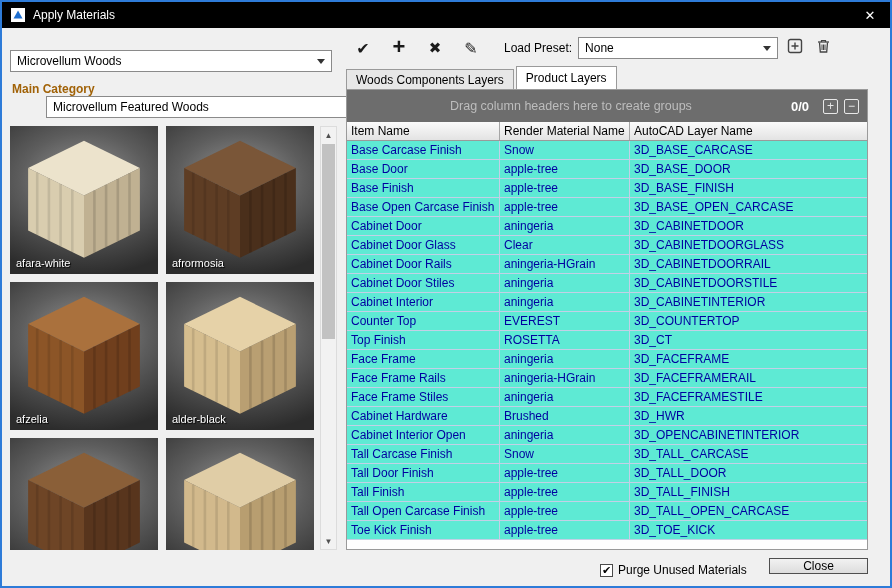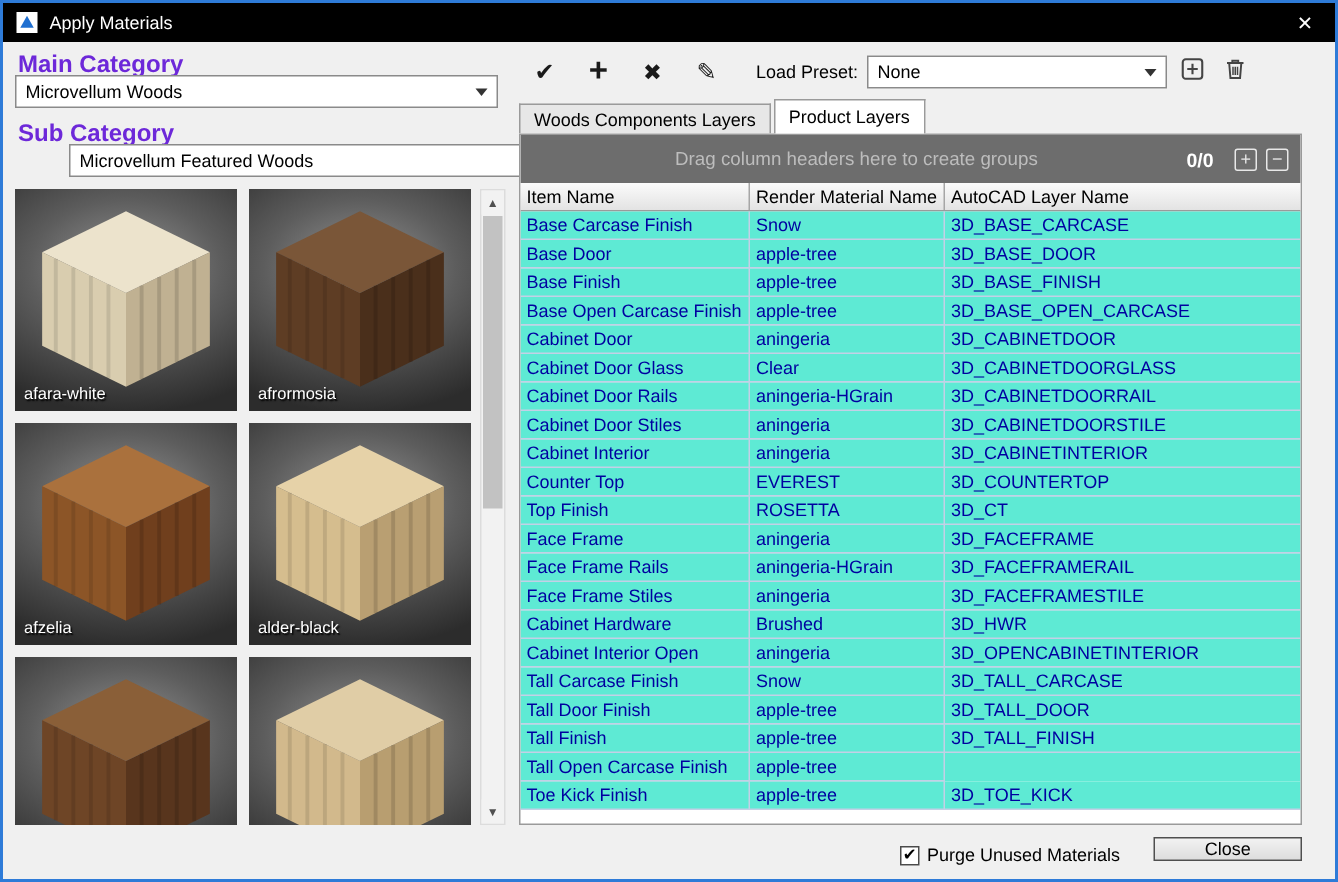--- a/index.html
+++ b/index.html
@@ -17,21 +17,21 @@
     background:#000; color:#fff; display:flex; align-items:center; padding:0 0 0 8px;
   }
   .titlebar .title { font-size:12px; margin-left:7px; }
   .titlebar .close {
     margin-left:auto; width:40px; height:26px; display:flex; align-items:center;
     justify-content:center; font-size:13px; cursor:pointer;
   }
   .app-icon { width:16px; height:16px; display:inline-block; }
 
   
-  .cat-label { position:absolute; left:10px; font-size:16px; font-weight:bold; color:#6d28d9; }
+  .cat-label { position:absolute; left:10px; font-size:12px; font-weight:bold; color:#a16207;margin-top:47px; }
   .lbl-main { top:33px; } .lbl-sub { top:79px; }
   .combo {
     position:absolute; left:8px; width:322px; height:22px; background:#fff;
     border:1px solid #8a8a8a; display:flex; align-items:center;
     padding:9px 6px; font-size:12px; color:#000; cursor:pointer;
   }
   .combo-main { top:48px; } .combo-sub { top:94px;margin-left:36px; }
   .combo .arrow { margin-left:auto; width:0; height:0; border-left:4px solid transparent;
     border-right:4px solid transparent; border-top:5px solid #333; }
 
@@ -386,20 +386,21 @@
           <div class="tcell">3D_TALL_DOOR</div>
         </div>
         <div class="trow">
           <div class="tcell">Tall Finish</div>
           <div class="tcell">apple-tree</div>
           <div class="tcell">3D_TALL_FINISH</div>
         </div>
         <div class="trow">
           <div class="tcell">Tall Open Carcase Finish</div>
           <div class="tcell">apple-tree</div>
+          <div class="tcell">3D_TALL_OPEN_CARCASE</div>
         </div>
         <div class="trow">
           <div class="tcell">Toe Kick Finish</div>
           <div class="tcell">apple-tree</div>
           <div class="tcell">3D_TOE_KICK</div>
         </div>
       </div>
   </div>
 
   <div class="purge">

